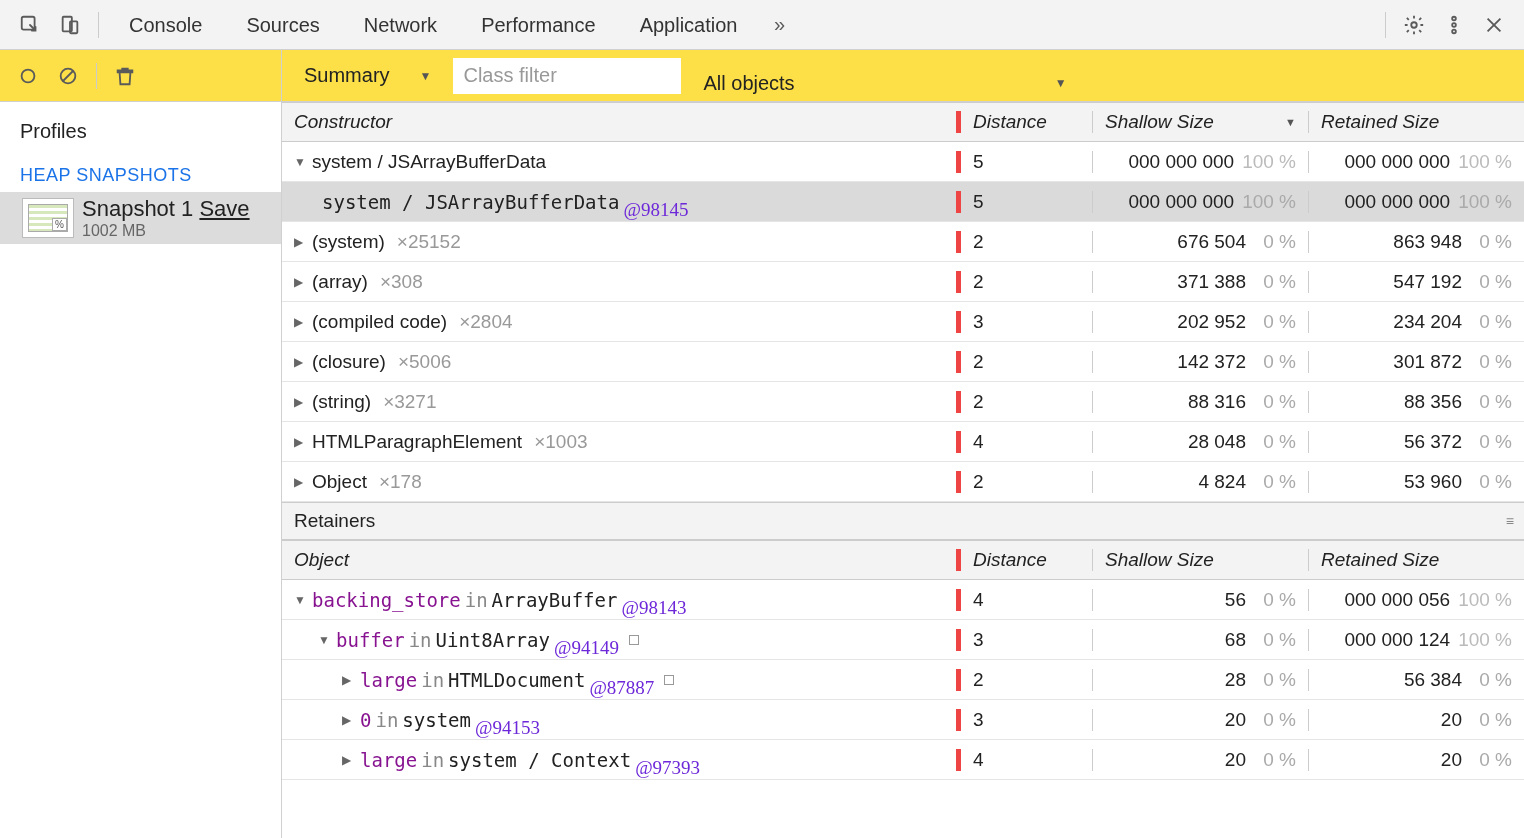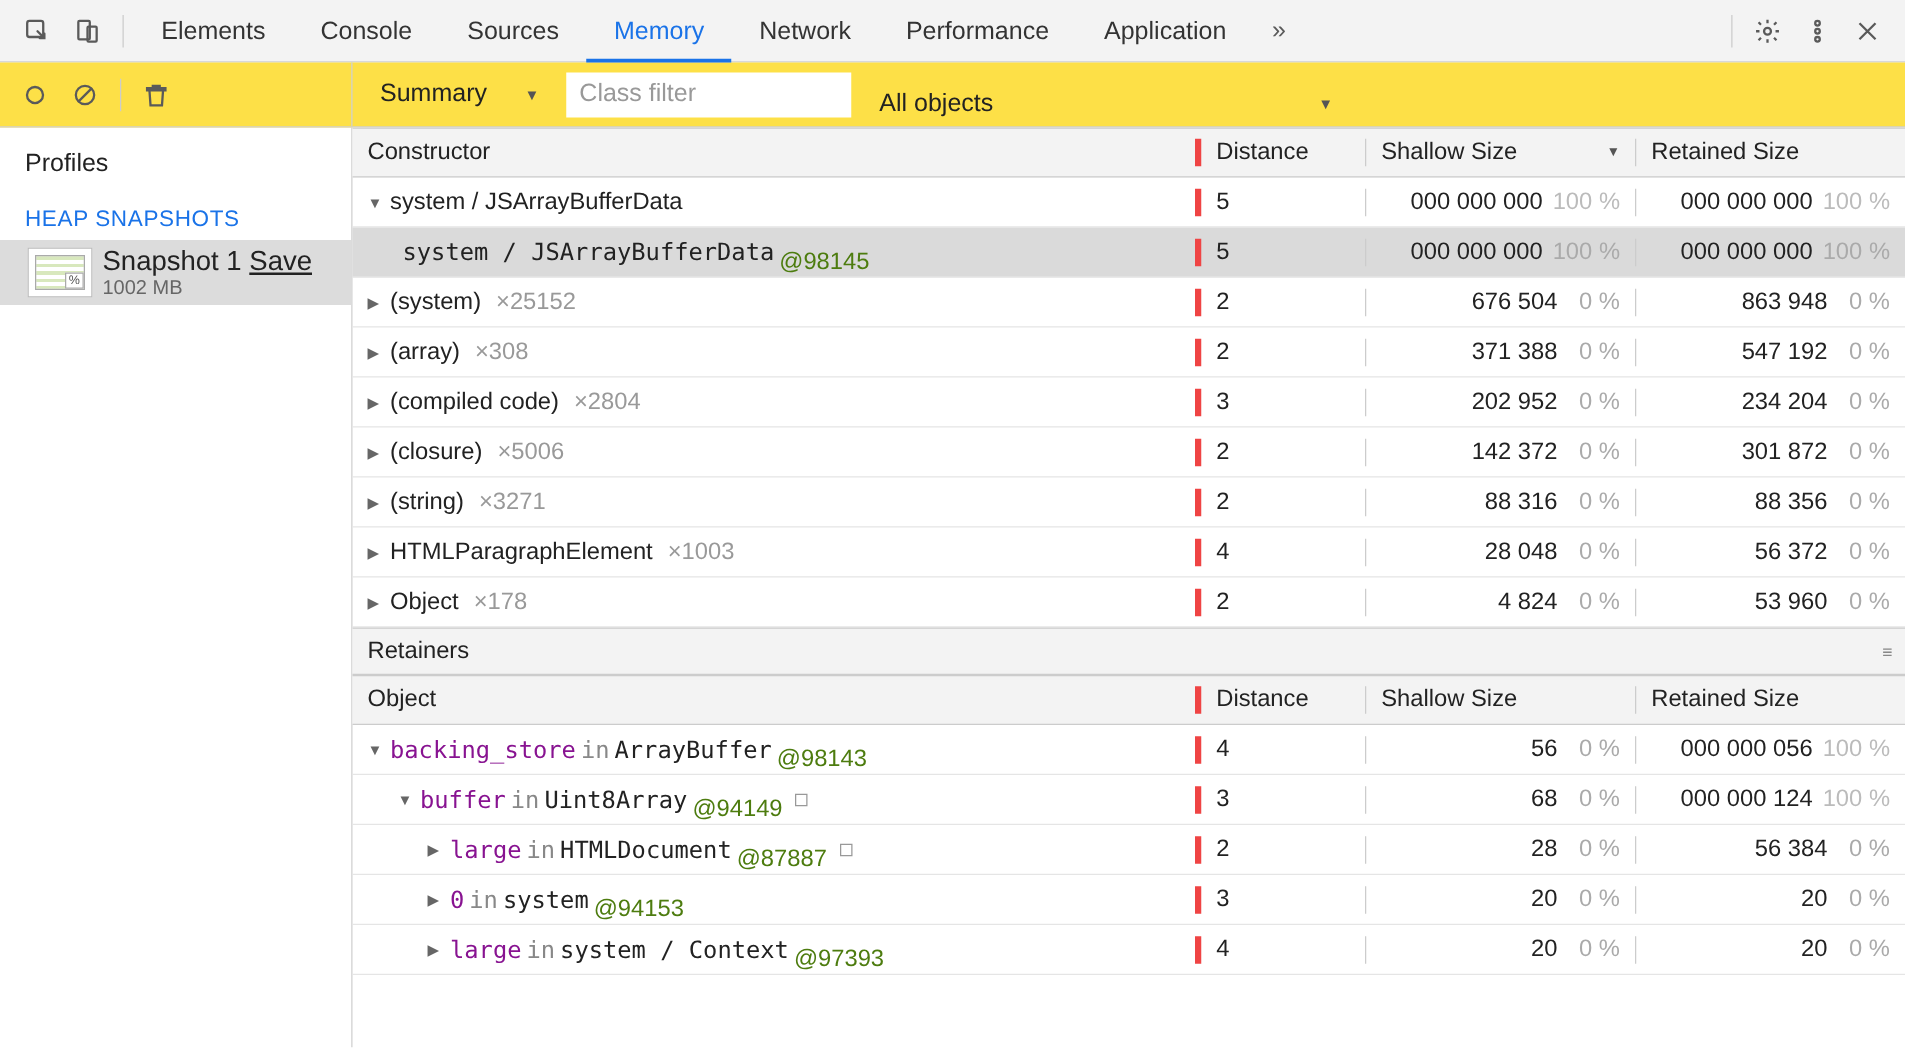--- a/index.html
+++ b/index.html
@@ -28,63 +28,61 @@
 .snapshot-item { display: flex; align-items: center; background: #dcdcdc; padding: 4px 10px 4px 22px; }
 .snapshot-thumb { width: 52px; height: 40px; background: #fff; border: 1px solid #bbb; margin-right: 8px; display: flex; align-items: center; justify-content: center; }
 .snapshot-thumb .inner { width: 40px; height: 28px; background: repeating-linear-gradient(#d8e8bd, #d8e8bd 3px, #fff 3px, #fff 6px); border: 1px solid #aaa; position: relative; }
 .snapshot-thumb .badge { position: absolute; bottom: 0; right: 0; background: #fff; border: 1px solid #aaa; font-size: 10px; padding: 0 2px; color: #555; }
 .snapshot-text .line1 { font-size: 22px; }
 .snapshot-text .line1 .save { text-decoration: underline; }
 .snapshot-text .line2 { font-size: 16px; color: #666; }
 
 .main { flex: 1; display: flex; flex-direction: column; }
 .table-head-row, .data-row { display: flex; align-items: center; height: 40px; border-bottom: 1px solid #e5e5e5; }
-.table-head-row { background: #f3f3f3; border-bottom: 1px solid #ccc; border-top: 1px solid #ccc; font-size: 19px; }
+.table-head-row { background: #f3f3f3; border-bottom: 1px solid #ccc; border-top: 1px solid #ccc; font-size: 19px; font-style: italic; }
 .col-constructor { flex: 1; padding: 0 12px; display: flex; align-items: center; gap: 4px; white-space: nowrap; overflow: hidden; }
 .col-dist { width: 136px; border-left: 5px solid #ef4444; text-align: left; padding: 0 12px; }
 .col-shallow, .col-retained { width: 216px; border-left: 1px solid #ccc; text-align: right; padding: 0 12px; display: flex; align-items: center; justify-content: flex-end; }
 .head-col { display: flex; align-items: center; justify-content: space-between; padding: 0 12px !important; }
 .head-col.left { justify-content: flex-start; }
 .sort-tri { font-size: 11px; color: #555; }
 .data-row { font-size: 19px; }
 .data-row.selected { background: #dadada; }
 .disclose { display: inline-block; width: 14px; color: #666; font-size: 12px; }
 .count { color: #999; margin-left: 8px; }
 .pct { color: #aaa; margin-left: 8px; min-width: 42px; text-align: right; display: inline-block; }
 .dim { color: #bbb; }
 .retainers-header { background: #f3f3f3; border-top: 1px solid #ccc; border-bottom: 1px solid #ccc; height: 38px; display: flex; align-items: center; padding: 0 12px; font-size: 19px; justify-content: space-between; }
 .hamburger { color: #888; font-size: 14px; letter-spacing: -2px; }
 .mono { font-family: Menlo, Consolas, monospace; }
 .mono-purple { color: #881391; font-family: Menlo, Consolas, monospace; }
 .mono-gray { color: #888; font-family: Menlo, Consolas, monospace; }
-.objid { color: #4d7c0f; font-family: Liberation Sans, sans-serif; margin-top: 16px; }
+.objid { color: #6d28d9; font-family: Liberation Serif, serif; margin-top: 16px; }
 .sq { display: inline-block; width: 10px; height: 10px; border: 1.5px solid #999; margin-left: 6px; }
 svg { width: 22px; height: 22px; fill: none; stroke: currentColor; stroke-width: 2; }
 </style>
 </head>
 <body>
 
 <div class="top-tabs">
   <div class="icon-btn">
     <svg viewBox="0 0 24 24">
         <rect x="3" y="3" width="14" height="14" rx="2"></rect>
         <path d="M12 12 l6 6 M14 18 l4 0 l0 -4" stroke-linecap="round"></path>
       </svg>
   </div>
   <div class="icon-btn">
     <svg viewBox="0 0 24 24">
         <rect x="4" y="3" width="10" height="16" rx="1"></rect>
         <rect x="12" y="8" width="8" height="13" rx="1"></rect>
       </svg>
   </div>
   <div class="divider"></div>
-  <div class="tab">Elements</div>
   <div class="tab">Console</div>
   <div class="tab">Sources</div>
-  <div class="tab active">Memory</div>
   <div class="tab">Network</div>
   <div class="tab">Performance</div>
   <div class="tab">Application</div>
   <div class="icon-btn" style="font-size:20px;">»</div>
   <div class="right-icons">
     <div class="divider"></div>
     <div class="icon-btn">
       <svg viewBox="0 0 24 24">
           <circle cx="12" cy="12" r="3"></circle>
           <path d="M12 2v3M12 19v3M4.2 4.2l2.1 2.1M17.7 17.7l2.1 2.1M2 12h3M19 12h3M4.2 19.8l2.1-2.1M17.7 6.3l2.1-2.1"></path>

